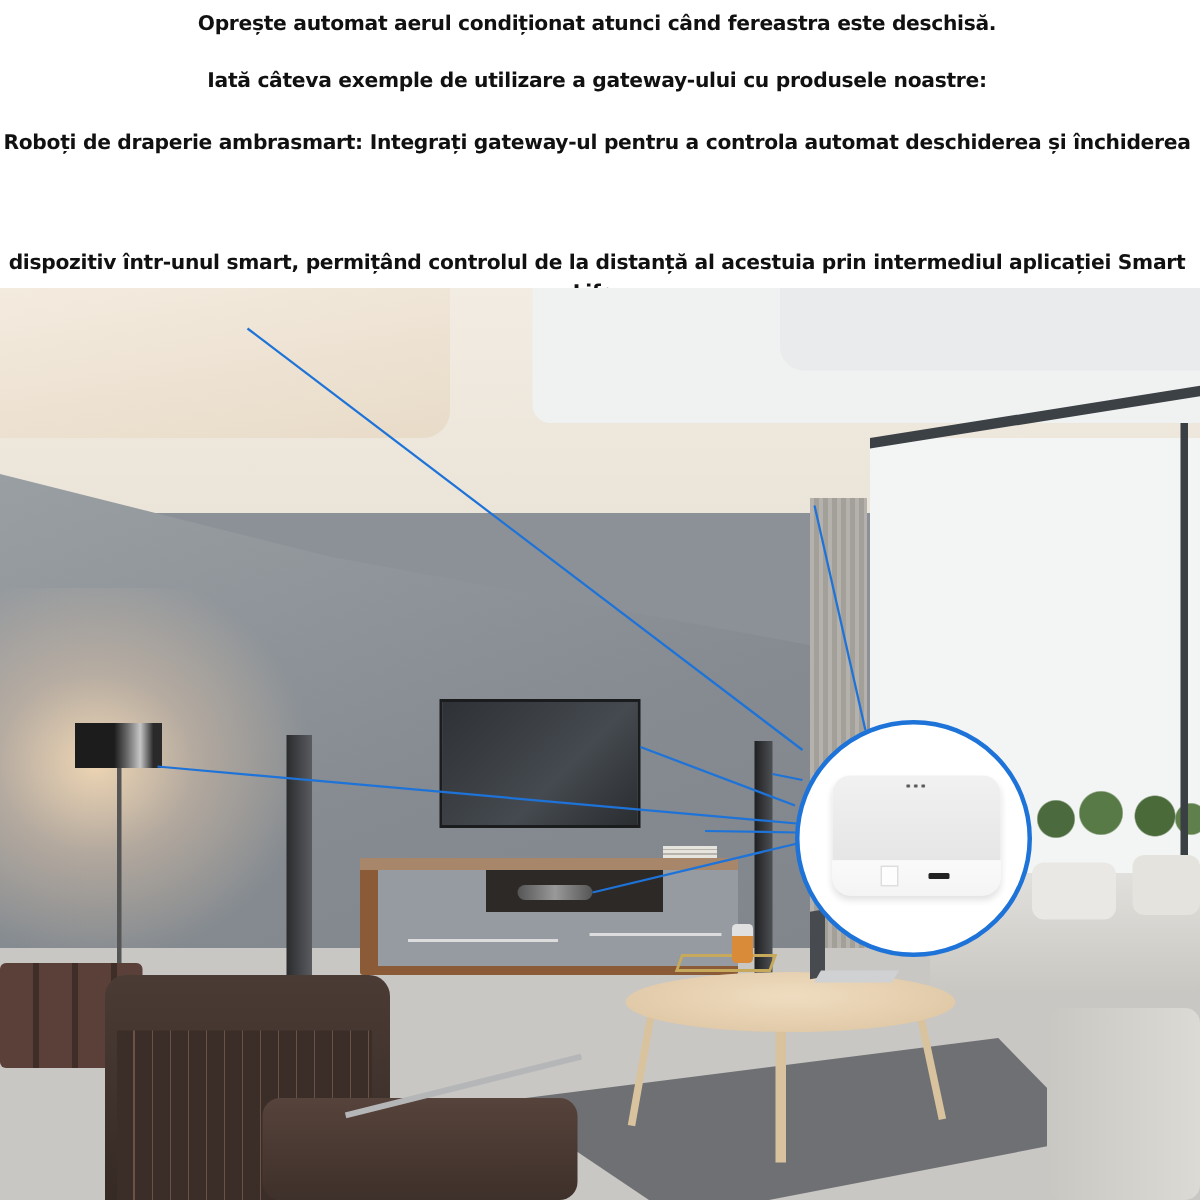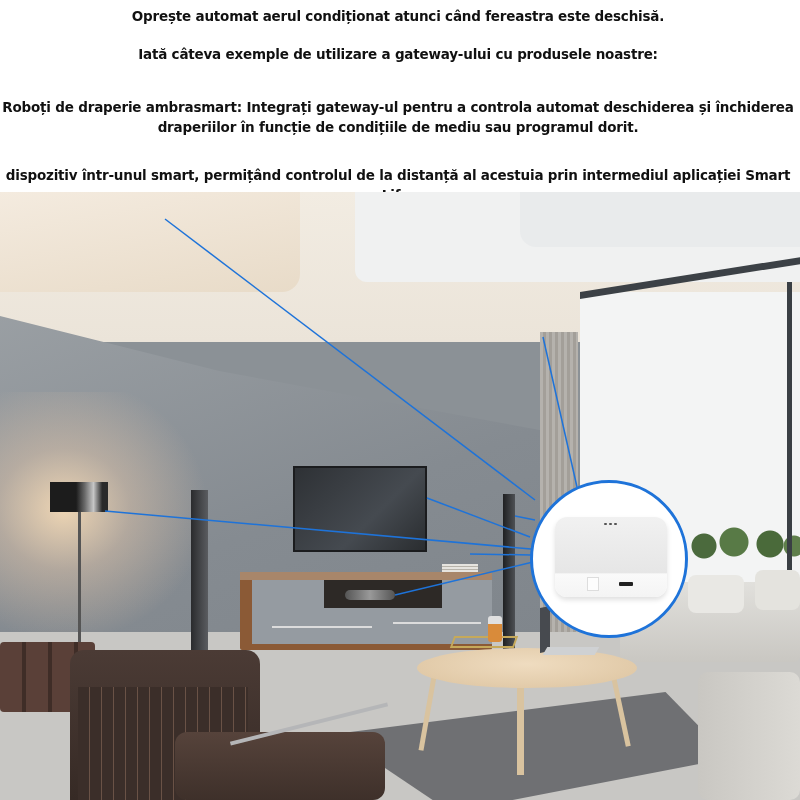--- a/index.html
+++ b/index.html
@@ -7,21 +7,21 @@
   body { position: relative; font-family: "DejaVu Sans", sans-serif; }
 
   .text-block {
     position: absolute; left: 0; top: 0; width: 800px; height: 190px;
     background: #ffffff; text-align: center; color: #111;
     font-size: 13.5px; font-weight: bold; letter-spacing: -0.2px;
   }
   .text-block p { position: absolute; left: 0; width: 796px; line-height: 20px; }
   .p1 { top: 6px; }
   .p2 { top: 44px; }
-  .p3 { top: 85px; margin-top: 12px; }
+  .p3 { top: 85px; }
   .p4 { top: 145px; }
 
   .scene { position: absolute; left: 0; top: 192px; width: 800px; height: 608px; overflow: hidden; background: #8b9196; }
 
   
   .ceiling { position: absolute; left: 0; top: 0; width: 800px; height: 150px;
     background: linear-gradient(180deg, #f2ece2 0%, #ebe4d9 100%); }
   .ceil-left { position: absolute; left: 0; top: 0; width: 300px; height: 100px;
     background: linear-gradient(170deg, #f4ebdf, #e8dbc8); border-bottom-right-radius: 18px; }
   .ceil-panel2 { position: absolute; left: 355px; top: 0; width: 445px; height: 90px;
@@ -114,21 +114,20 @@
   .gateway-port { position: absolute; left: 64px; top: 65px; width: 14px; height: 4px; background: #222; border-radius: 1px; }
 </style>
 </head>
 <body>
 
 <div class="text-block">
   <p class="p1">Oprește automat aerul condiționat atunci când fereastra este deschisă.</p>
   <p class="p2">Iată câteva exemple de utilizare a gateway-ului cu produsele noastre:</p>
   <p class="p3">
     <span>Roboți de draperie ambrasmart: Integrați gateway-ul pentru a controla automat deschiderea și închiderea</span><br>
-    <span>draperiilor în funcție de condițiile de mediu sau programul dorit.</span>
   </p>
   <p class="p4">
     <br>
     <span>dispozitiv într-unul smart, permițând controlul de la distanță al acestuia prin intermediul aplicației Smart Life.</span>
   </p>
 </div>
 
 <div class="scene">
   <div class="ceiling"></div>
   <div class="ceil-left"></div>

